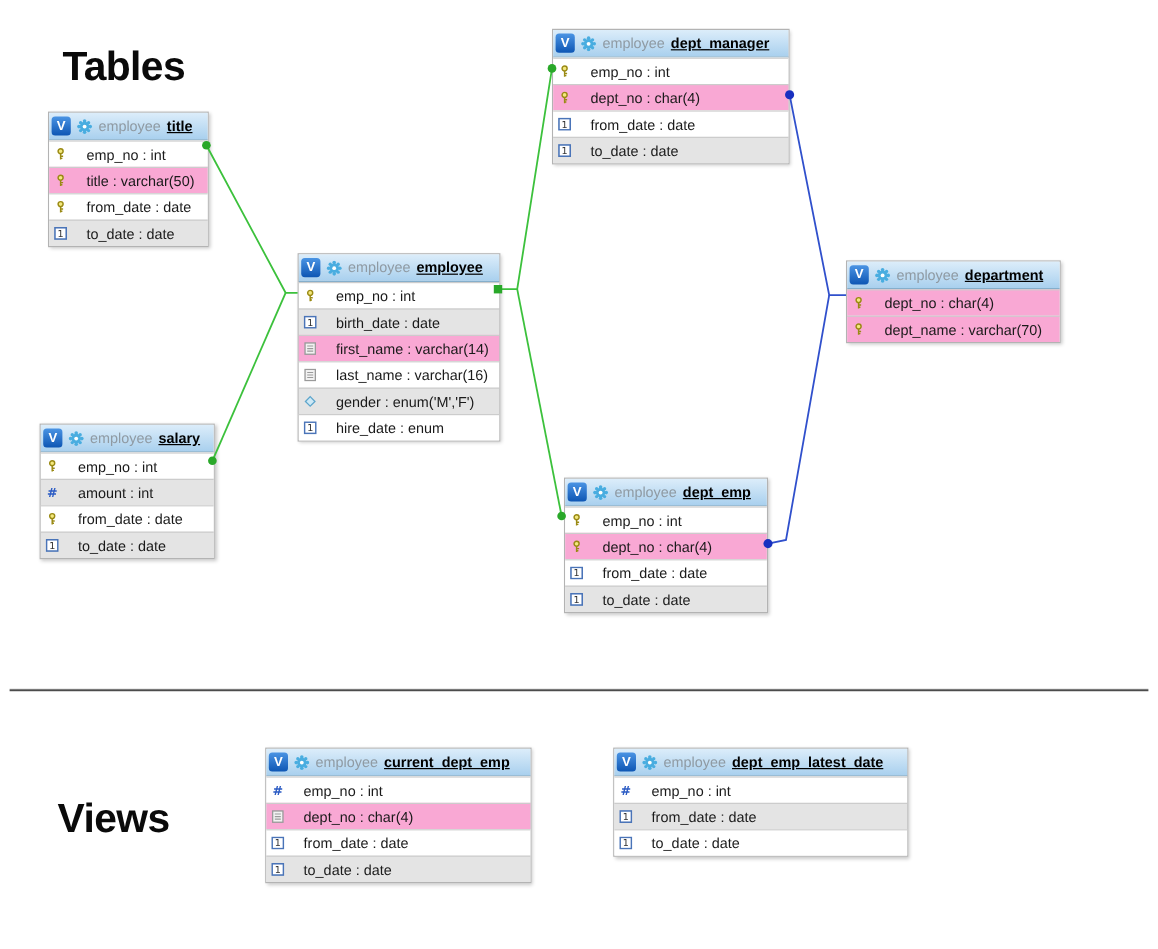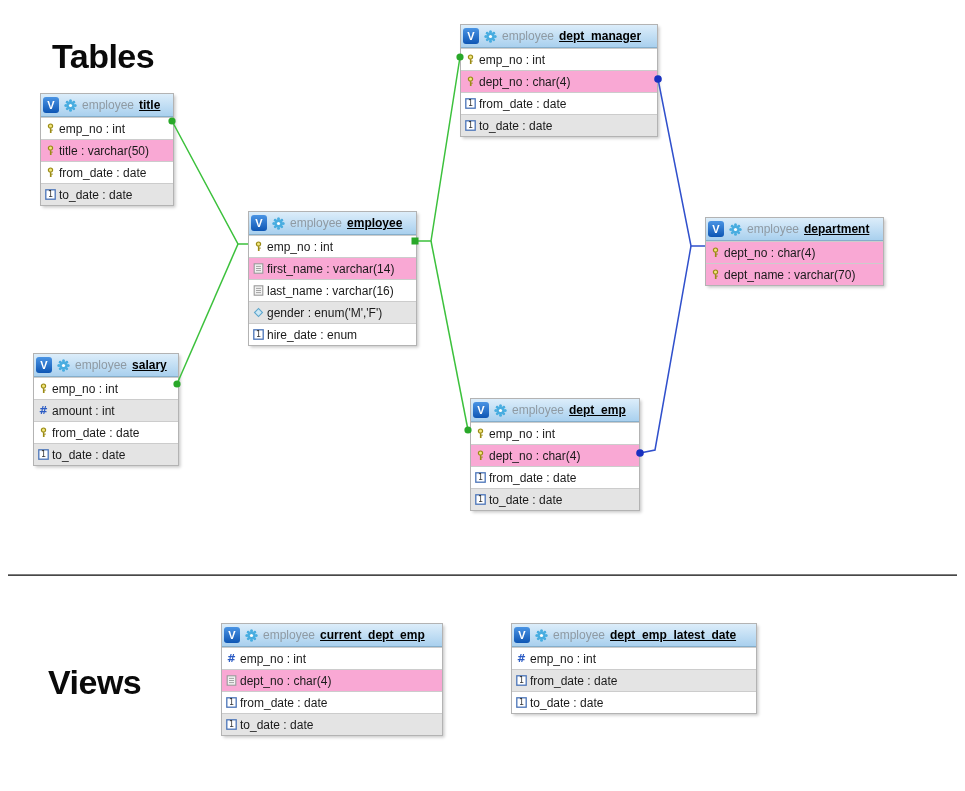--- a/index.html
+++ b/index.html
@@ -32,21 +32,21 @@
   }
   .vbadge{
     width:16px;height:16px;border-radius:3px;flex:0 0 auto;
     background:linear-gradient(#4a94e4,#0e56b4);
     color:#fff;font-weight:700;font-size:11px;line-height:16px;text-align:center;
   }
   .gear{width:13px;height:13px;flex:0 0 auto;display:inline-block;}
   .schema{color:#8f9aa3;font-size:12px;}
   .tname{color:#000;font-weight:700;font-size:12px;text-decoration:underline;}
   .row{
-    height:21px;display:flex;align-items:center;gap:3px;padding:0 4px 0 4px;
+    height:21px;display:flex;align-items:center;gap:16px;padding:0 4px 0 4px;
     border-top:1px solid #cccccc;white-space:nowrap;
   }
   .row:first-of-type{border-top:none;}
   .bg-white{background:#ffffff;}
   .bg-gray{background:#e4e4e4;}
   .bg-pink{background:#f9a8d4;}
   .ic{width:11px;height:11px;flex:0 0 auto;}
   .coltext{font-size:12px;color:#1a1a1a;}
 </style>
 </head>
@@ -136,20 +136,26 @@
       </svg>
     <span class="schema">employee</span>
     <span class="tname">employee</span>
   </div>
   <div class="row bg-white">
       <svg class="ic">
         <use href="#sym-key" xlink:href="#sym-key"></use>
       </svg>
       <span class="coltext">emp_no : int</span>
     </div>
+  <div class="row bg-gray">
+      <svg class="ic">
+        <use href="#sym-date" xlink:href="#sym-date"></use>
+      </svg>
+      <span class="coltext">birth_date : date</span>
+    </div>
   <div class="row bg-pink">
       <svg class="ic">
         <use href="#sym-text" xlink:href="#sym-text"></use>
       </svg>
       <span class="coltext">first_name : varchar(14)</span>
     </div>
   <div class="row bg-white">
       <svg class="ic">
         <use href="#sym-text" xlink:href="#sym-text"></use>
       </svg>

